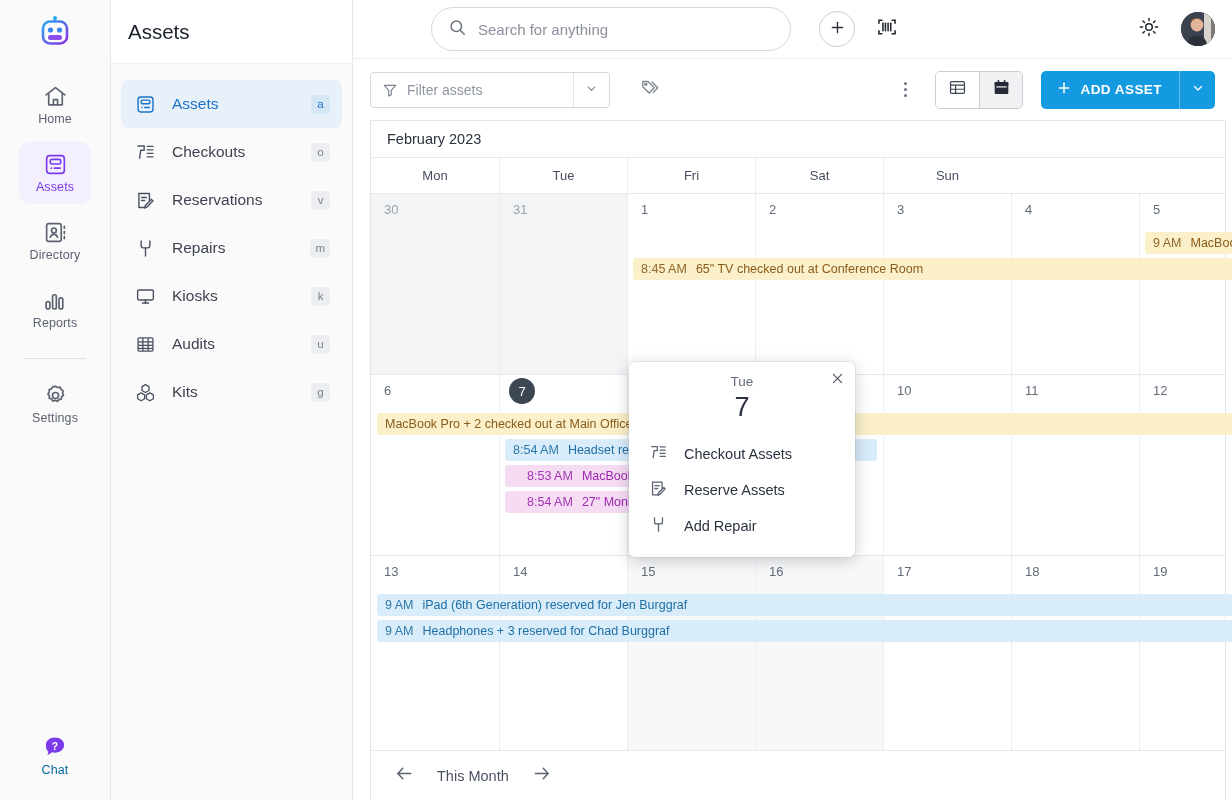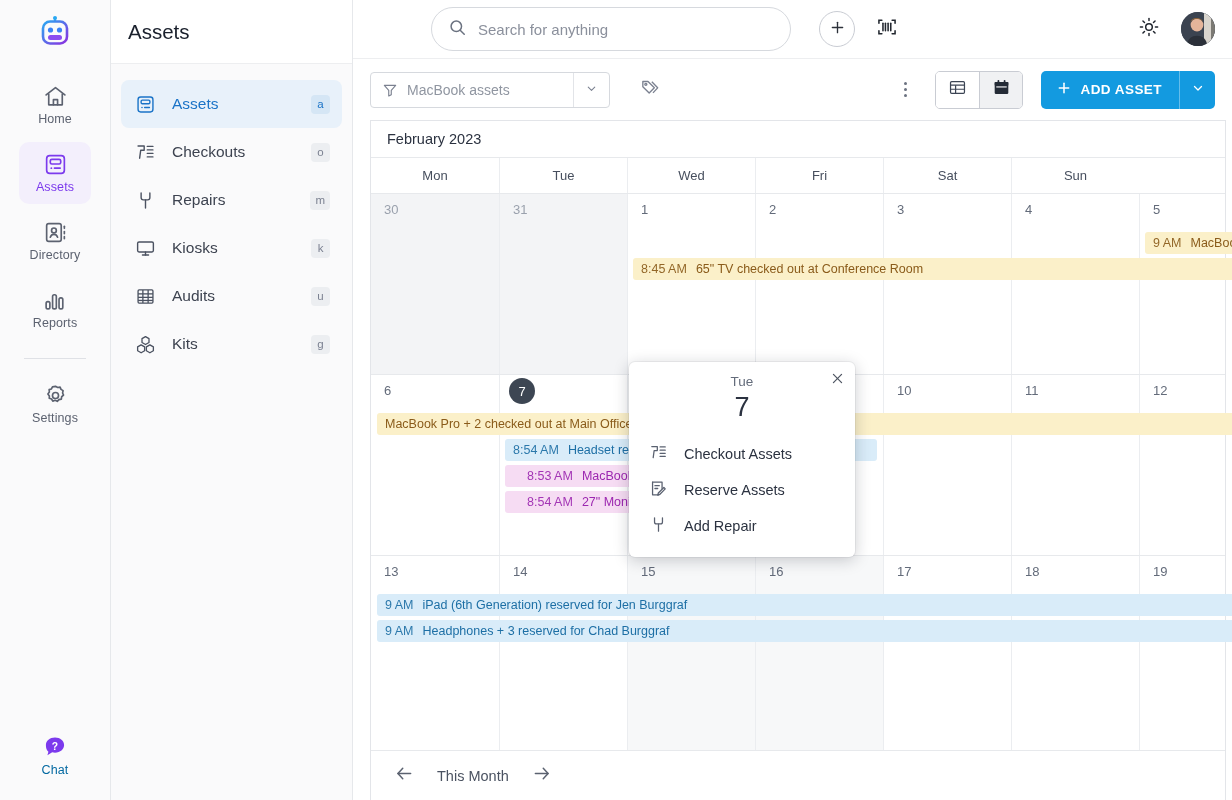--- a/index.html
+++ b/index.html
@@ -307,20 +307,33 @@
             <line x1="14" y1="5" x2="20.5" y2="5"></line>
               <line x1="14" y1="9" x2="20.5" y2="9"></line>
             <line x1="14" y1="13" x2="20.5" y2="13"></line>
               <line x1="14" y1="17" x2="20.5" y2="17"></line>
           </svg>
         </span>
         <span class="nl">Checkouts</span>
         <span class="key">o</span>
       </div>
 
+      <div class="navrow">
+        <span>
+          <svg width="21" height="21" viewBox="0 0 24 24" fill="none" stroke="#4b5261" stroke-width="1.6" stroke-linecap="round" stroke-linejoin="round">
+            <path d="M4.5 4h12v8"></path>
+              <path d="M4.5 4v16h8"></path>
+            <line x1="7.5" y1="8.5" x2="13" y2="8.5"></line>
+              <line x1="7.5" y1="12" x2="11" y2="12"></line>
+            <path d="M20.5 12.5l-7 7-2.5.8.8-2.6 7-7z"></path>
+          </svg>
+        </span>
+        <span class="nl">Reservations</span>
+        <span class="key">v</span>
+      </div>
 
       <div class="navrow">
         <span>
           <svg width="21" height="21" viewBox="0 0 24 24" fill="none" stroke="#4b5261" stroke-width="1.6" stroke-linecap="round" stroke-linejoin="round">
             <path d="M7 3.5v5.2c0 1.4 1.1 2.6 2.5 2.6h5c1.4 0 2.5-1.2 2.5-2.6V3.5"></path>
             <line x1="12" y1="11.5" x2="12" y2="20.5"></line>
           </svg>
         </span>
         <span class="nl">Repairs</span>
         <span class="key">m</span>
@@ -429,21 +442,21 @@
       </div>
     </div>
 
     <div class="toolbar">
       <div class="filterbox">
         <span class="fi">
           <svg width="16" height="16" viewBox="0 0 24 24" fill="none" stroke="#7b8190" stroke-width="1.7" stroke-linejoin="round">
             <path d="M3.5 5h17l-6.6 7.6V19l-3.8 2v-8.4z"></path>
           </svg>
         </span>
-        <span class="fph">MacBook assets</span>
+        <span class="fph">Filter assets</span>
         <span class="fcar">
           <span>
             <svg width="13" height="13" viewBox="0 0 24 24" fill="none" stroke="#7b8190" stroke-width="2" stroke-linecap="round" stroke-linejoin="round">
               <polyline points="6,9.5 12,15.5 18,9.5"></polyline>
             </svg>
           </span>
         </span>
       </div>
       <div class="tagbtn">
         <span>
@@ -504,21 +517,20 @@
     </div>
 
     <div class="calwrap">
       <div class="calhead">
         <span class="m">February 2023</span>
       </div>
 
       <div class="dowrow">
         <div class="dow">Mon</div>
         <div class="dow">Tue</div>
-        <div class="dow">Wed</div>
         <div class="dow">Fri</div>
         <div class="dow">Sat</div>
         <div class="dow">Sun</div>
       </div>
 
       <div id="weeks">
           <div class="week">
             <div class="weekcells">
               <div class="cell out">
                 <div class="daynum">30</div>

